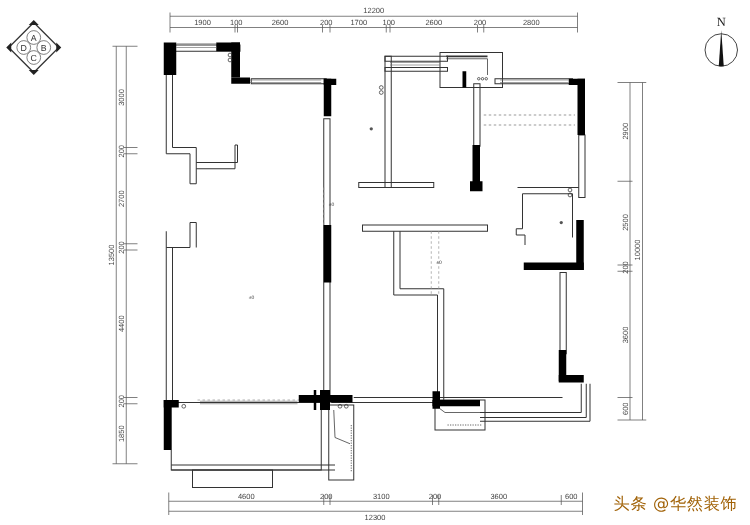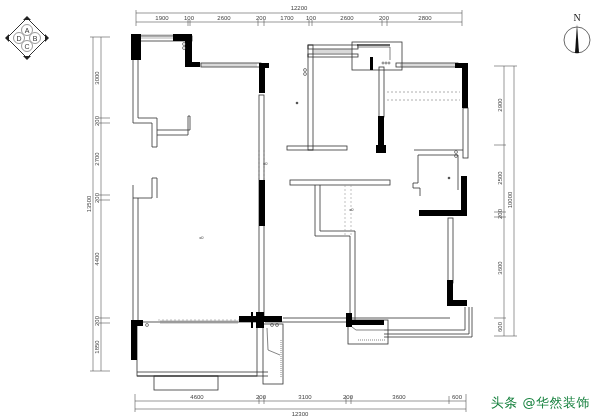--- a/index.html
+++ b/index.html
@@ -1,19 +1,19 @@
 <!DOCTYPE html>
 <html><head>
 <meta charset="utf-8">
 <style>
   html, body { margin:0; padding:0; background:#ffffff; }
   body { width:600px; height:420px; position:relative; overflow:hidden; font-family:"Liberation Sans", sans-serif; }
   #plan { position:absolute; left:0; top:0; }
   .dim { font-family:"Liberation Sans", sans-serif; font-size:6px; fill:#444; }
-  .wm { position:absolute; right:10px; bottom:8px; font-family:"DejaVu Sans", sans-serif; font-size:13px; color:#15803d; letter-spacing:0.5px; }
+  .wm { position:absolute; right:10px; bottom:8px; font-family:"DejaVu Sans", sans-serif; font-size:13px; color:#a16207; letter-spacing:0.5px; }
 </style>
 </head>
 <body>
 
 <svg id="plan" width="600" height="420" viewBox="0 0 600 420">
 
   <g stroke="#555" stroke-width="0.6">
     <line x1="136" y1="13" x2="462" y2="13"></line>
     <line x1="136" y1="22" x2="462" y2="22"></line>
     <line x1="136" y1="10" x2="136" y2="26"></line>

